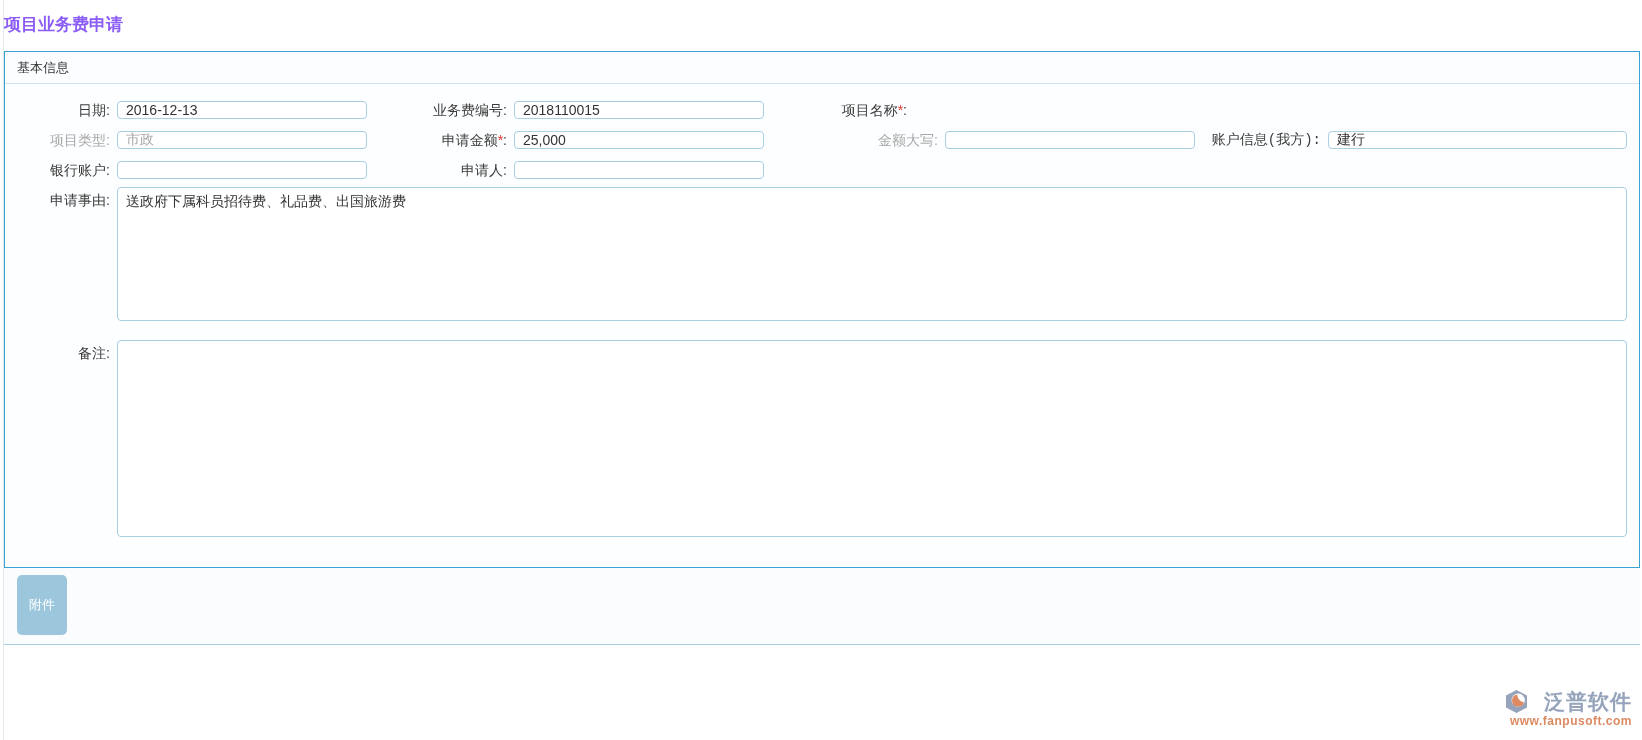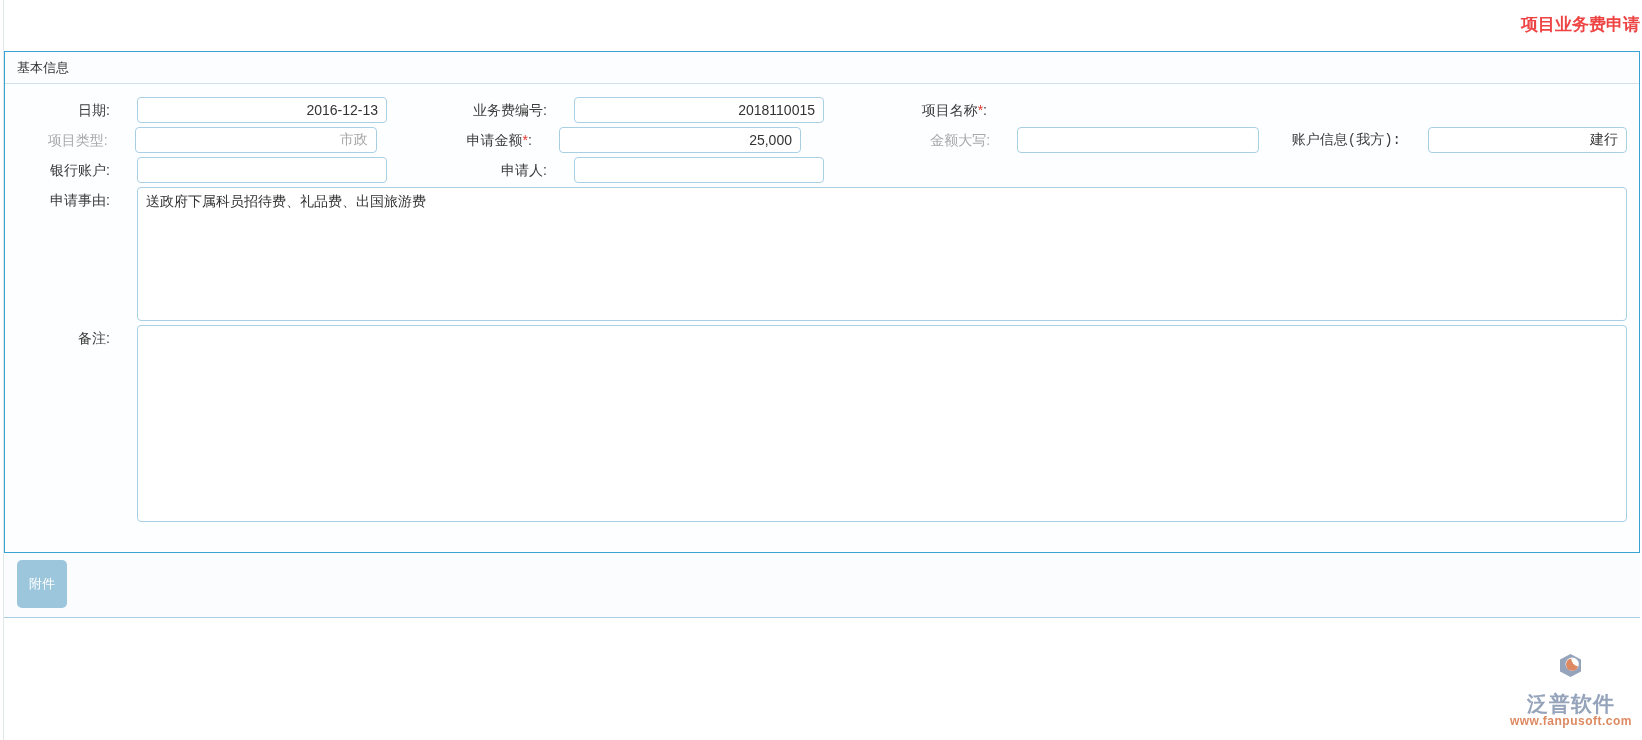--- a/index.html
+++ b/index.html
@@ -11,50 +11,50 @@
     --url-color:#dd8a62;
     --required-color:#e0352b;
     --label-color:#3c3c3c;
     --disabled-color:#a8a8a8;
   }
   *{box-sizing:border-box;}
   html,body{margin:0;padding:0;background:#fff;}
   body{font-family:"Liberation Sans","DejaVu Sans",sans-serif;font-size:14px;color:#333;}
   .page{position:relative;width:1642px;height:740px;background:#fff;overflow:hidden;}
   .page-inner{position:relative;margin-left:3px;margin-right:2px;height:100%;border-left:1px solid #e2e7ea;}
-  .page-title{padding:13px 0 15px;text-align:right;font-size:17px;font-weight:bold;color:#ef4444;}
+  .page-title{padding:13px 0 15px;text-align:left;font-size:17px;font-weight:bold;color:#8b5cf6;}
   
   .panel{border:1px solid var(--panel-border,#38a3d2);background:#fdfeff;}
   .panel-header{padding:7px 12px 6px;font-size:13px;color:#333;background:#fbfdfe;border-bottom:1px solid var(--header-sep,#cfe2ed);}
   .panel-body{padding:13px 6px 26px 0;}
-  .row{display:flex;align-items:center;margin-bottom:4px;gap:20px;}
+  .row{display:flex;align-items:center;margin-bottom:4px;}
   .row.top{align-items:flex-start;}
   .fl{display:block;text-align:right;color:var(--label-color,#3c3c3c);padding-right:7px;line-height:26px;white-space:nowrap;}
   .row.top .fl{padding-top:3px;line-height:20px;text-align:right;}
   .fl.dis{color:var(--disabled-color,#a8a8a8);padding-left:35px;}
   .req{color:var(--required-color,#e0352b);}
   .lw1{width:112px;}
   .lw2{width:147px;}
   .lw3a{width:150px;}
   .lw3b{width:181px;}
   .lw4{width:133px;font-family:Liberation Mono, monospace;}
-  .txt{height:26px;border:1px solid var(--input-border,#a9cfe5);border-radius:4px;padding:0 8px;font-size:14px;color:#333;background:#fff;outline:none;font-family:inherit;text-align:right;}
+  .txt{height:18px;border:1px solid var(--input-border,#a9cfe5);border-radius:4px;padding:0 8px;font-size:14px;color:#333;background:#fff;outline:none;font-family:inherit;}
   .txt.dis{color:var(--disabled-color,#a8a8a8);}
   .iw{width:250px;}
   .grow{flex:1;margin-right:6px;}
   textarea.area{flex:1;margin-right:6px;border:1px solid var(--input-border,#a9cfe5);border-radius:4px;padding:5px 8px;font-size:14px;color:#333;font-family:inherit;resize:none;outline:none;background:#fff;}
-  .area-reason{height:134px;}
+  .area-reason{height:134px;margin-bottom:15px;}
   .area-remark{height:197px;}
   
   .attach-bar{padding:7px 0 9px 13px;background:#fafcfd;border-bottom:1px solid var(--input-border,#a9cfe5);}
-  .attach-btn{display:inline-block;background:var(--attach-button-bg,#9cc6dc);color:#fff;border:none;border-radius:5px;padding:15px 12px;font-size:13px;font-family:inherit;cursor:pointer;}
+  .attach-btn{display:inline-block;background:var(--attach-button-bg,#9cc6dc);color:#fff;border:none;border-radius:5px;padding:21px 12px;font-size:13px;font-family:inherit;cursor:pointer;}
   .attach-content{height:122px;background:#fff;}
   
   .watermark{position:absolute;right:8px;bottom:13px;text-align:right;line-height:1;}
-  .brand-line{display:flex;align-items:center;justify-content:flex-end;gap:15px;flex-direction:column;}
+  .brand-line{display:flex;align-items:center;justify-content:flex-end;gap:15px;}
   .brand-text{font-size:21px;font-weight:bold;color:var(--brand-color,#95a3bb);letter-spacing:1px;}
   .brand-url{margin-top:1px;font-size:12px;font-weight:bold;color:var(--url-color,#dd8a62);letter-spacing:0.5px;}
 </style>
 </head>
 <body>
 
 <div class="page">
   <div class="page-inner">
 
     <div class="page-title">项目业务费申请</div>

